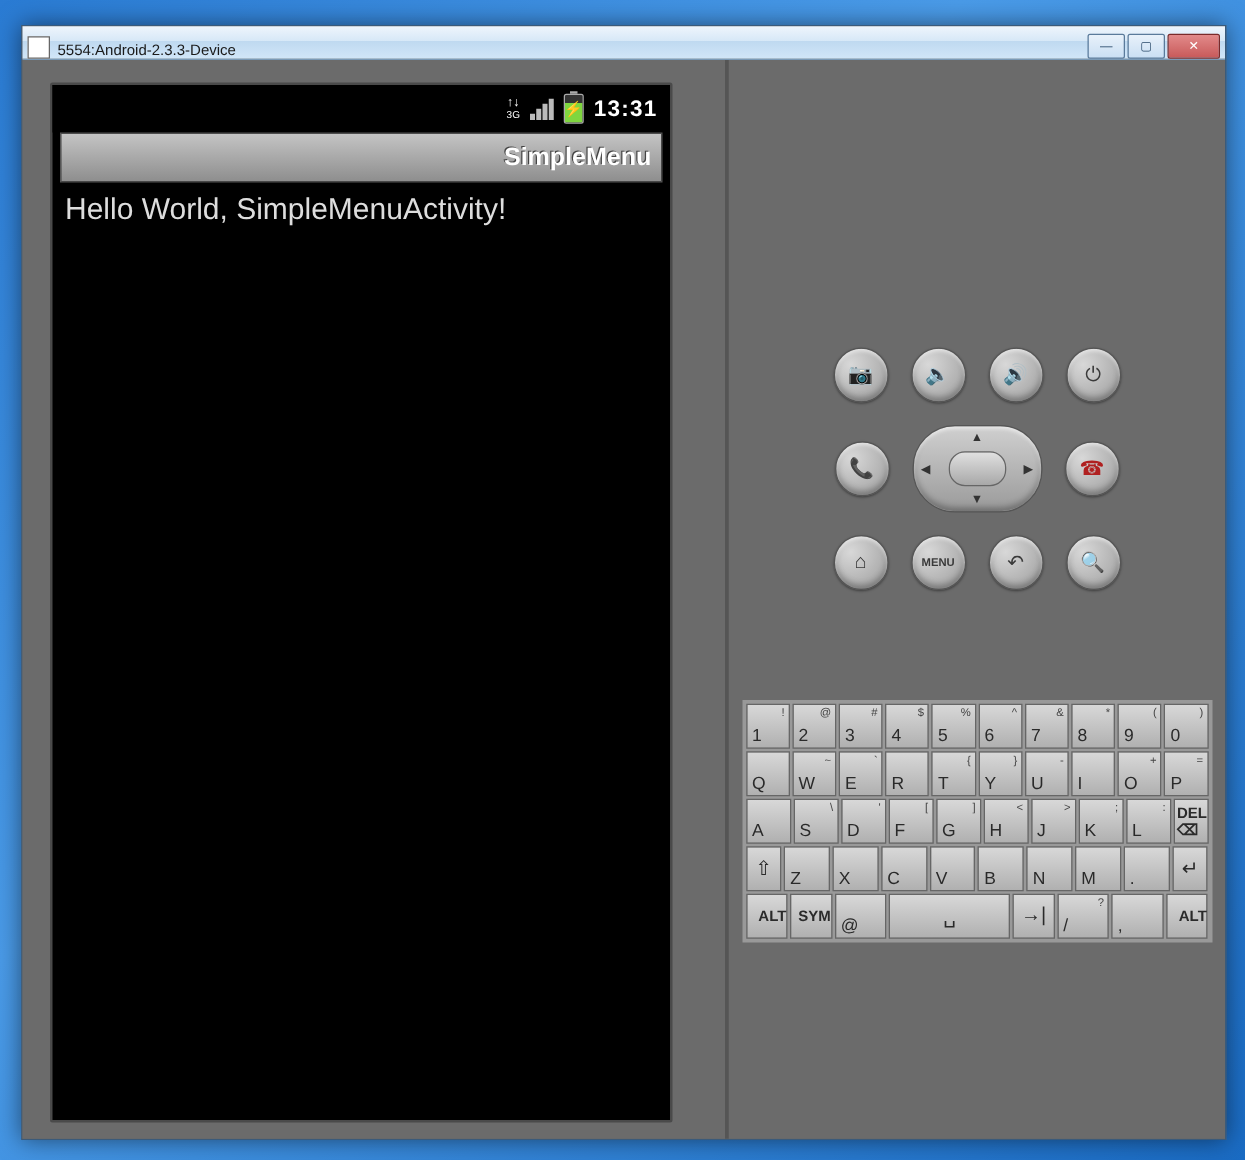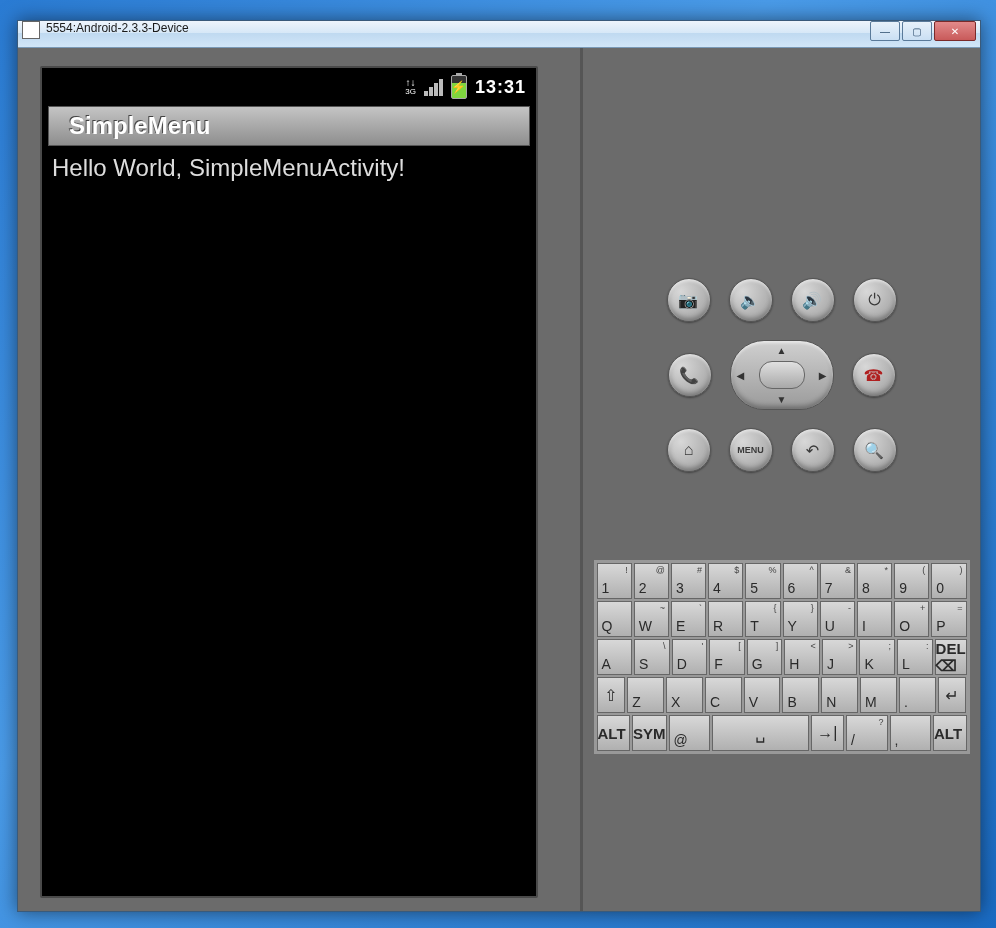--- a/index.html
+++ b/index.html
@@ -1,56 +1,56 @@
 <!DOCTYPE html>
 <html><head>
 <meta charset="utf-8">
 <style>
 html,body{margin:0;padding:0;width:996px;height:928px;overflow:hidden;font-family:"Segoe UI",Tahoma,sans-serif;font-size:12px;background:linear-gradient(135deg,#2a7bd3 0%,#4a9be8 40%,#1a6bc3 100%);}
 .win-window{position:absolute;left:17px;top:20px;width:962px;height:890px;background:#6b6b6b;border:1px solid #3a5a7a;box-shadow:0 0 18px rgba(0,0,0,.5);display:flex;flex-direction:column;}
-.titlebar{height:26px;background:linear-gradient(to bottom,#eef5fc 0%,#d7e8f7 45%,#bfd9f0 46%,#d1e6f8 100%);border-bottom:1px solid #7a9ab7;display:flex;align-items:flex-start;padding:0 4px;color:#1a1a1a;}
+.titlebar{height:26px;background:linear-gradient(to bottom,#eef5fc 0%,#d7e8f7 45%,#bfd9f0 46%,#d1e6f8 100%);border-bottom:1px solid #7a9ab7;display:flex;align-items:flex-end;padding:0 4px;color:#1a1a1a;}
 .titlebar .ico{width:16px;height:16px;border:1px solid #666;background:#fff;margin-right:6px;}
 .titlebar .title{flex:1;font-size:12px;}
 .win-btns{display:flex;gap:2px;}
 .win-btn{width:28px;height:18px;border:1px solid #5a7a9a;border-radius:2px;background:linear-gradient(to bottom,#e8f1fa,#cadff3);display:flex;align-items:center;justify-content:center;font-size:10px;color:#2a4a6a;}
 .win-btn.close{width:40px;background:linear-gradient(to bottom,#e28a8a,#c85a5a);border-color:#7a2a2a;color:#fff;}
 .win-body{flex:1;display:flex;background:#6b6b6b;}
 
 .phone-pane{width:540px;padding:18px 0 0 22px;}
 .phone-shell{width:494px;height:828px;background:#000;border:2px solid #4a4a4a;border-radius:2px;}
 .status-bar{height:38px;background:#000;display:flex;align-items:center;justify-content:flex-end;gap:8px;padding:0 10px;color:#fff;}
 .status-bar .clock{font-size:18px;font-weight:bold;letter-spacing:1px;}
 .sig-3g{display:flex;flex-direction:column;align-items:center;font-size:8px;color:#fff;}
 .sig-3g .arrows{font-size:10px;line-height:8px;}
 .bars{display:flex;align-items:flex-end;gap:1px;height:18px;}
 .bars span{width:4px;background:#bbb;}
 .batt{width:14px;height:22px;border:1px solid #aaa;border-radius:2px;position:relative;background:linear-gradient(to top,#7fd63f 70%,#333 70%);} 
 .batt::before{content:"";position:absolute;top:-3px;left:4px;width:6px;height:2px;background:#aaa;}
 .batt .bolt{position:absolute;inset:0;display:flex;align-items:center;justify-content:center;color:#fff;font-size:12px;}
-.app-titlebar{height:38px;margin:0 6px;background:linear-gradient(to bottom,#c4c4c4 0%,#8e8e8e 100%);border:1px solid #555;display:flex;align-items:center;padding:0 20px;color:#fff;font-size:24px;font-weight:bold;text-shadow:-1px -1px 0 #444;}
+.app-titlebar{height:38px;margin:0 6px;background:linear-gradient(to bottom,#c4c4c4 0%,#8e8e8e 100%);border:1px solid #555;display:flex;align-items:center;padding:0 8px;color:#fff;font-size:20px;font-weight:bold;text-shadow:-1px -1px 0 #444;justify-content:flex-end;}
 .app-content{padding:8px 10px;color:#ddd;font-size:24px;}
 
 .side-pane{flex:1;border-left:3px solid #555;display:flex;flex-direction:column;align-items:center;}
 .hw-buttons{margin-top:230px;width:310px;}
 .hw-row{display:flex;justify-content:center;gap:18px;margin-bottom:18px;align-items:center;}
 .hw-btn{width:42px;height:42px;border-radius:50%;background:radial-gradient(circle at 30% 30%,#d8d8d8,#9a9a9a);border:1px solid #555;box-shadow:inset 0 2px 3px rgba(255,255,255,.6),inset 0 -3px 5px rgba(0,0,0,.3),0 1px 2px rgba(0,0,0,.4);display:flex;align-items:center;justify-content:center;font-size:16px;color:#3a3a3a;}
 .hw-btn.small-text{font-size:9px;font-weight:bold;text-align:right;}
 .hw-btn.call{color:#2a8a2a;}
 .hw-btn.end{color:#b02020;}
 .dpad{width:102px;height:68px;background:linear-gradient(to bottom,#d0d0d0,#9a9a9a);border-radius:34px;border:1px solid #555;position:relative;box-shadow:inset 0 2px 3px rgba(255,255,255,.6),inset 0 -3px 5px rgba(0,0,0,.3);display:flex;align-items:center;justify-content:center;}
 .dpad .center{width:44px;height:26px;border-radius:13px;background:linear-gradient(to bottom,#e0e0e0,#a8a8a8);border:1px solid #666;}
 .dpad .arr{position:absolute;font-size:10px;color:#333;}
 .dpad .up{top:4px;} .dpad .down{bottom:4px;} .dpad .left{left:6px;} .dpad .right{right:6px;}
 
 .kbd{margin-top:70px;width:372px;background:#999;padding:2px;}
 .kbd-row{display:flex;}
 .key{flex:1;height:36px;margin:1px;background:linear-gradient(to bottom,#d8d8d8,#b0b0b0);border:1px solid #666;position:relative;display:flex;align-items:flex-end;justify-content:flex-start;padding:0 4px 2px 4px;font-size:14px;color:#2a2a2a;box-sizing:border-box;}
 .key .sup{position:absolute;top:1px;right:3px;font-size:9px;color:#444;} .key.wide3{flex:3;}
 .key.sym{font-size:16px;justify-content:center;align-items:center;padding:0;}
-.key.small{font-size:15px;font-weight:bold;justify-content:flex-start;align-items:center;padding:0;}
+.key.small{font-size:12px;font-weight:bold;justify-content:flex-end;align-items:center;padding:0;}
 </style>
 </head>
 <body>
 
 <div class="win-window">
   <div class="titlebar">
     <div class="ico"></div>
     <div class="title">5554:Android-2.3.3-Device</div>
     <div class="win-btns">
       <div class="win-btn">—</div>

